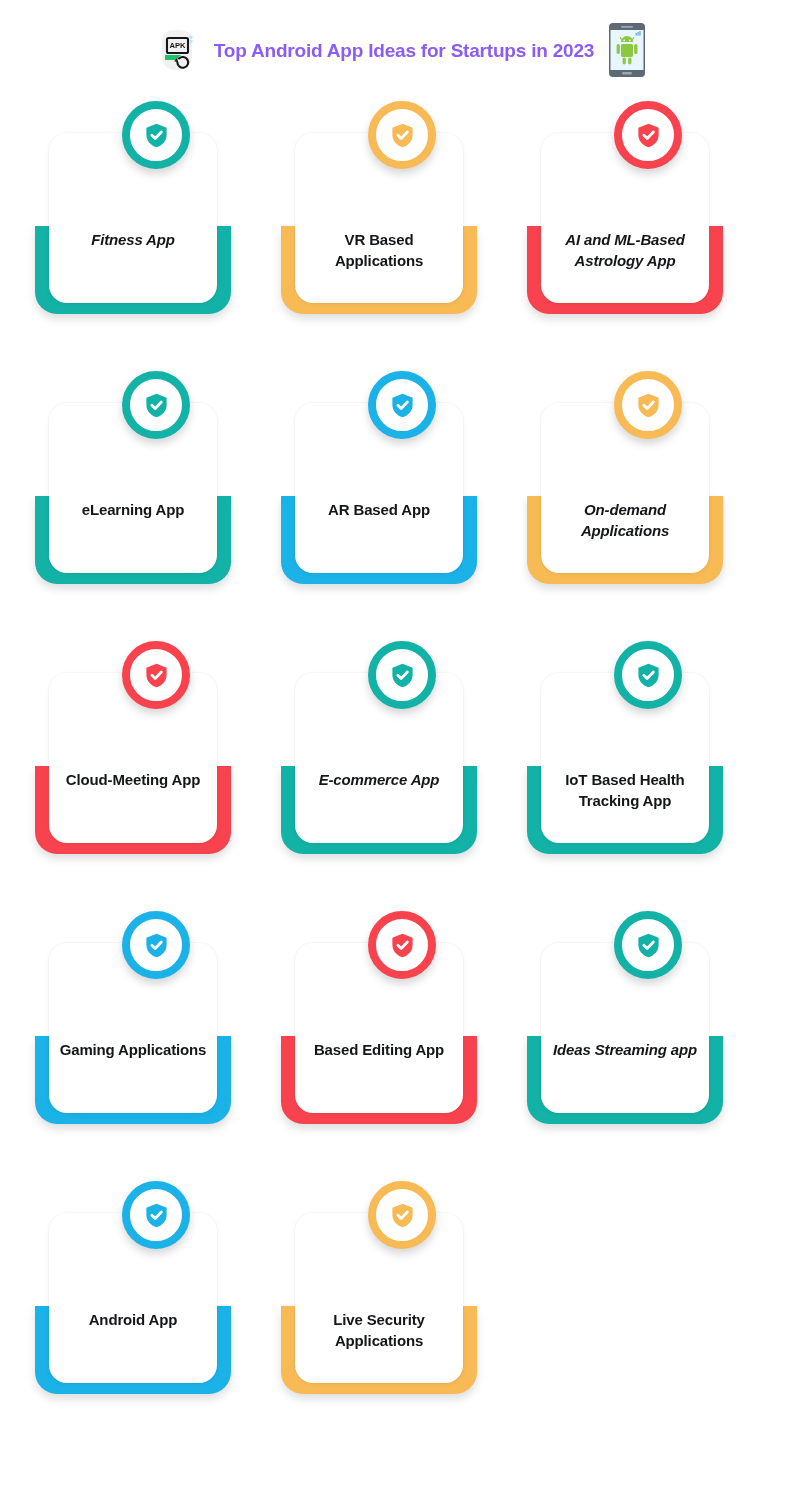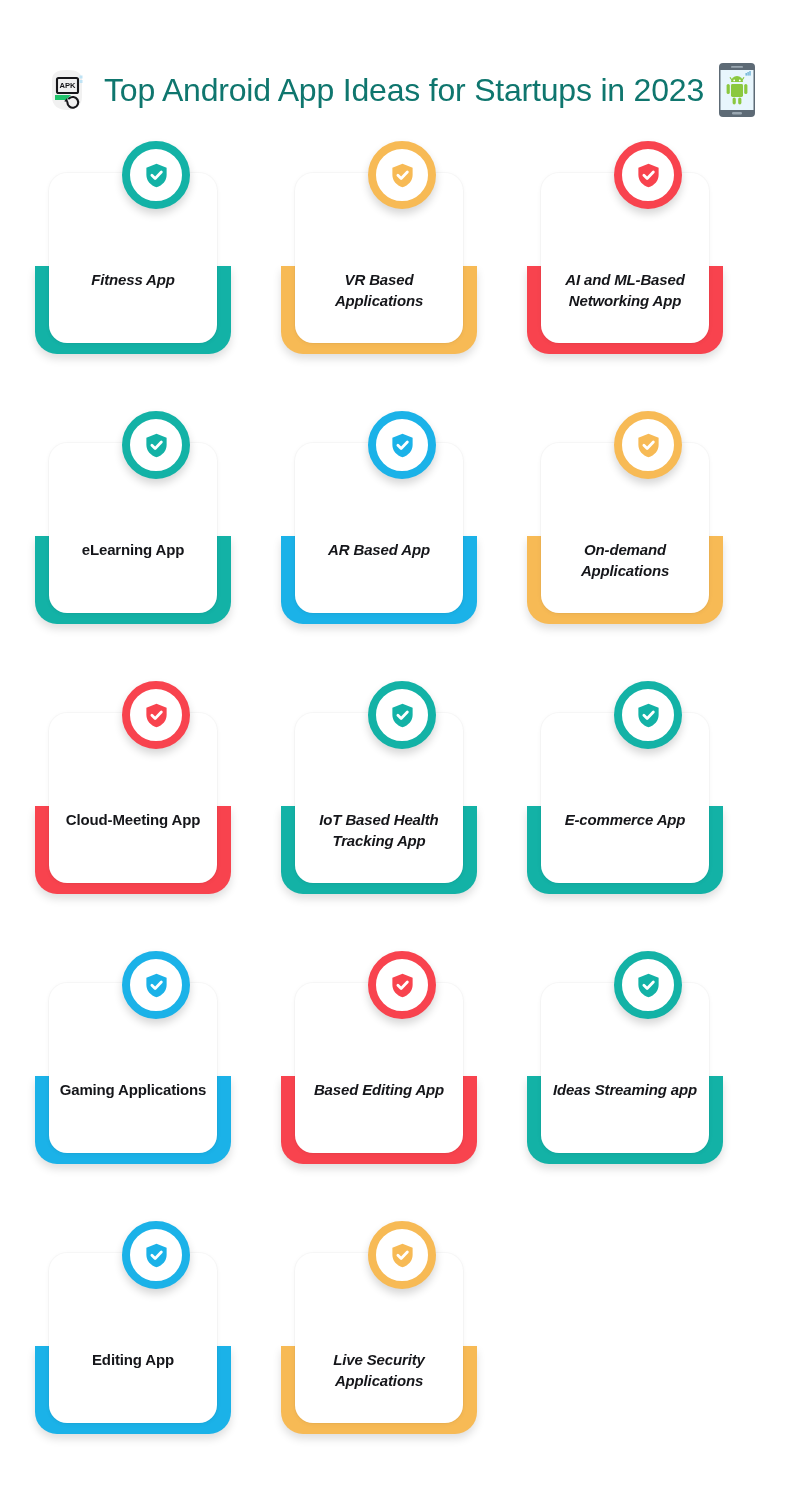--- a/index.html
+++ b/index.html
@@ -18,27 +18,26 @@
 
   
   .header {
     height: 96px;
     display: flex;
     align-items: center;
     justify-content: center;
     gap: 14px;
     padding-top: 4px;
     box-sizing: border-box;
-    margin-top: 40px;
   }
   .header-title {
-    font-size: 32px;
-    font-weight: normal;
+    font-size: 19px;
+    font-weight: bold;
     letter-spacing: -0.2px;
-    color: #0f766e;
+    color: #8b5cf6;
     white-space: nowrap;
     line-height: 1;
   }
   .logo-apk {
     width: 46px;
     height: 46px;
     flex: 0 0 auto;
     position: relative;
   }
   .phone-icon {
@@ -121,21 +120,21 @@
     box-shadow: 0 5px 8px rgba(0,0,0,0.16);
     z-index: 3;
   }
   .badge svg { width: 27px; height: 27px; display: block; }
 
   
   .cell.col-0 .card       { left: 16px; font-style: italic; }
   .cell.col-0 .card-backing { left: 2px; }
   .cell.col-1 .card       { left: 16px; }
   .cell.col-1 .card-backing { left: 2px; }
-  .cell.col-2 .card       { left: 16px; font-style: italic; }
+  .cell.col-2 .card       { left: 16px; }
   .cell.col-2 .card-backing { left: 2px; }
 </style>
 </head>
 <body>
 
 <div class="header">
 
   <span class="logo-apk">
     <svg viewBox="0 0 46 46" width="46" height="46">
       <path d="M8 13 C8 6 13 3 23 3 C33 3 38 6 38 13 L38 30 C38 39 31 43 23 43 C15 43 8 39 8 30 Z" fill="#f1f1f1"></path>
@@ -199,21 +198,21 @@
       <div class="badge" style="border: 8px solid rgb(247, 186, 85);">
         <svg viewBox="0 0 24 24" aria-hidden="true">
           <path d="M12 1.6 L21 5.0 V11.4 C21 16.8 17.2 21.0 12 22.4 C6.8 21.0 3 16.8 3 11.4 V5.0 Z" fill="#F7BA55"></path>
           <path d="M7.9 11.7 L10.8 14.6 L16.3 8.9" fill="none" stroke="#ffffff" stroke-width="2.5" stroke-linecap="round" stroke-linejoin="round"></path>
         </svg>
       </div>
     </div>
     <div class="cell col-0">
       <div class="card-backing" style="background: rgb(248, 67, 78);"></div>
       <div class="card">
-        <div class="card-label">AI and ML-Based Networking App</div>
+        <div class="card-label">AI and ML-Based Astrology App</div>
       </div>
       <div class="badge" style="border: 8px solid rgb(248, 67, 78);">
         <svg viewBox="0 0 24 24" aria-hidden="true">
           <path d="M12 1.6 L21 5.0 V11.4 C21 16.8 17.2 21.0 12 22.4 C6.8 21.0 3 16.8 3 11.4 V5.0 Z" fill="#F8434E"></path>
           <path d="M7.9 11.7 L10.8 14.6 L16.3 8.9" fill="none" stroke="#ffffff" stroke-width="2.5" stroke-linecap="round" stroke-linejoin="round"></path>
         </svg>
       </div>
     </div>
     <div class="cell col-1">
       <div class="card-backing" style="background: rgb(19, 178, 166);"></div>
@@ -256,36 +255,36 @@
       <div class="card">
         <div class="card-label">Cloud-Meeting App</div>
       </div>
       <div class="badge" style="border: 8px solid rgb(248, 67, 78);">
         <svg viewBox="0 0 24 24" aria-hidden="true">
           <path d="M12 1.6 L21 5.0 V11.4 C21 16.8 17.2 21.0 12 22.4 C6.8 21.0 3 16.8 3 11.4 V5.0 Z" fill="#F8434E"></path>
           <path d="M7.9 11.7 L10.8 14.6 L16.3 8.9" fill="none" stroke="#ffffff" stroke-width="2.5" stroke-linecap="round" stroke-linejoin="round"></path>
         </svg>
       </div>
     </div>
+    <div class="cell col-0">
+      <div class="card-backing" style="background: rgb(19, 178, 166);"></div>
+      <div class="card">
+        <div class="card-label">E-commerce App</div>
+      </div>
+      <div class="badge" style="border: 8px solid rgb(19, 178, 166);">
+        <svg viewBox="0 0 24 24" aria-hidden="true">
+          <path d="M12 1.6 L21 5.0 V11.4 C21 16.8 17.2 21.0 12 22.4 C6.8 21.0 3 16.8 3 11.4 V5.0 Z" fill="#13B2A6"></path>
+          <path d="M7.9 11.7 L10.8 14.6 L16.3 8.9" fill="none" stroke="#ffffff" stroke-width="2.5" stroke-linecap="round" stroke-linejoin="round"></path>
+        </svg>
+      </div>
+    </div>
     <div class="cell col-2">
       <div class="card-backing" style="background: rgb(19, 178, 166);"></div>
       <div class="card">
         <div class="card-label">IoT Based Health Tracking App</div>
-      </div>
-      <div class="badge" style="border: 8px solid rgb(19, 178, 166);">
-        <svg viewBox="0 0 24 24" aria-hidden="true">
-          <path d="M12 1.6 L21 5.0 V11.4 C21 16.8 17.2 21.0 12 22.4 C6.8 21.0 3 16.8 3 11.4 V5.0 Z" fill="#13B2A6"></path>
-          <path d="M7.9 11.7 L10.8 14.6 L16.3 8.9" fill="none" stroke="#ffffff" stroke-width="2.5" stroke-linecap="round" stroke-linejoin="round"></path>
-        </svg>
-      </div>
-    </div>
-    <div class="cell col-0">
-      <div class="card-backing" style="background: rgb(19, 178, 166);"></div>
-      <div class="card">
-        <div class="card-label">E-commerce App</div>
       </div>
       <div class="badge" style="border: 8px solid rgb(19, 178, 166);">
         <svg viewBox="0 0 24 24" aria-hidden="true">
           <path d="M12 1.6 L21 5.0 V11.4 C21 16.8 17.2 21.0 12 22.4 C6.8 21.0 3 16.8 3 11.4 V5.0 Z" fill="#13B2A6"></path>
           <path d="M7.9 11.7 L10.8 14.6 L16.3 8.9" fill="none" stroke="#ffffff" stroke-width="2.5" stroke-linecap="round" stroke-linejoin="round"></path>
         </svg>
       </div>
     </div>
     <div class="cell col-1">
       <div class="card-backing" style="background: rgb(27, 178, 232);"></div>
@@ -319,21 +318,21 @@
       <div class="badge" style="border: 8px solid rgb(19, 178, 166);">
         <svg viewBox="0 0 24 24" aria-hidden="true">
           <path d="M12 1.6 L21 5.0 V11.4 C21 16.8 17.2 21.0 12 22.4 C6.8 21.0 3 16.8 3 11.4 V5.0 Z" fill="#13B2A6"></path>
           <path d="M7.9 11.7 L10.8 14.6 L16.3 8.9" fill="none" stroke="#ffffff" stroke-width="2.5" stroke-linecap="round" stroke-linejoin="round"></path>
         </svg>
       </div>
     </div>
     <div class="cell col-1">
       <div class="card-backing" style="background: rgb(27, 178, 232);"></div>
       <div class="card">
-        <div class="card-label">Editing App</div>
+        <div class="card-label">Android App</div>
       </div>
       <div class="badge" style="border: 8px solid rgb(27, 178, 232);">
         <svg viewBox="0 0 24 24" aria-hidden="true">
           <path d="M12 1.6 L21 5.0 V11.4 C21 16.8 17.2 21.0 12 22.4 C6.8 21.0 3 16.8 3 11.4 V5.0 Z" fill="#1BB2E8"></path>
           <path d="M7.9 11.7 L10.8 14.6 L16.3 8.9" fill="none" stroke="#ffffff" stroke-width="2.5" stroke-linecap="round" stroke-linejoin="round"></path>
         </svg>
       </div>
     </div>
     <div class="cell col-2">
       <div class="card-backing" style="background: rgb(247, 186, 85);"></div>

